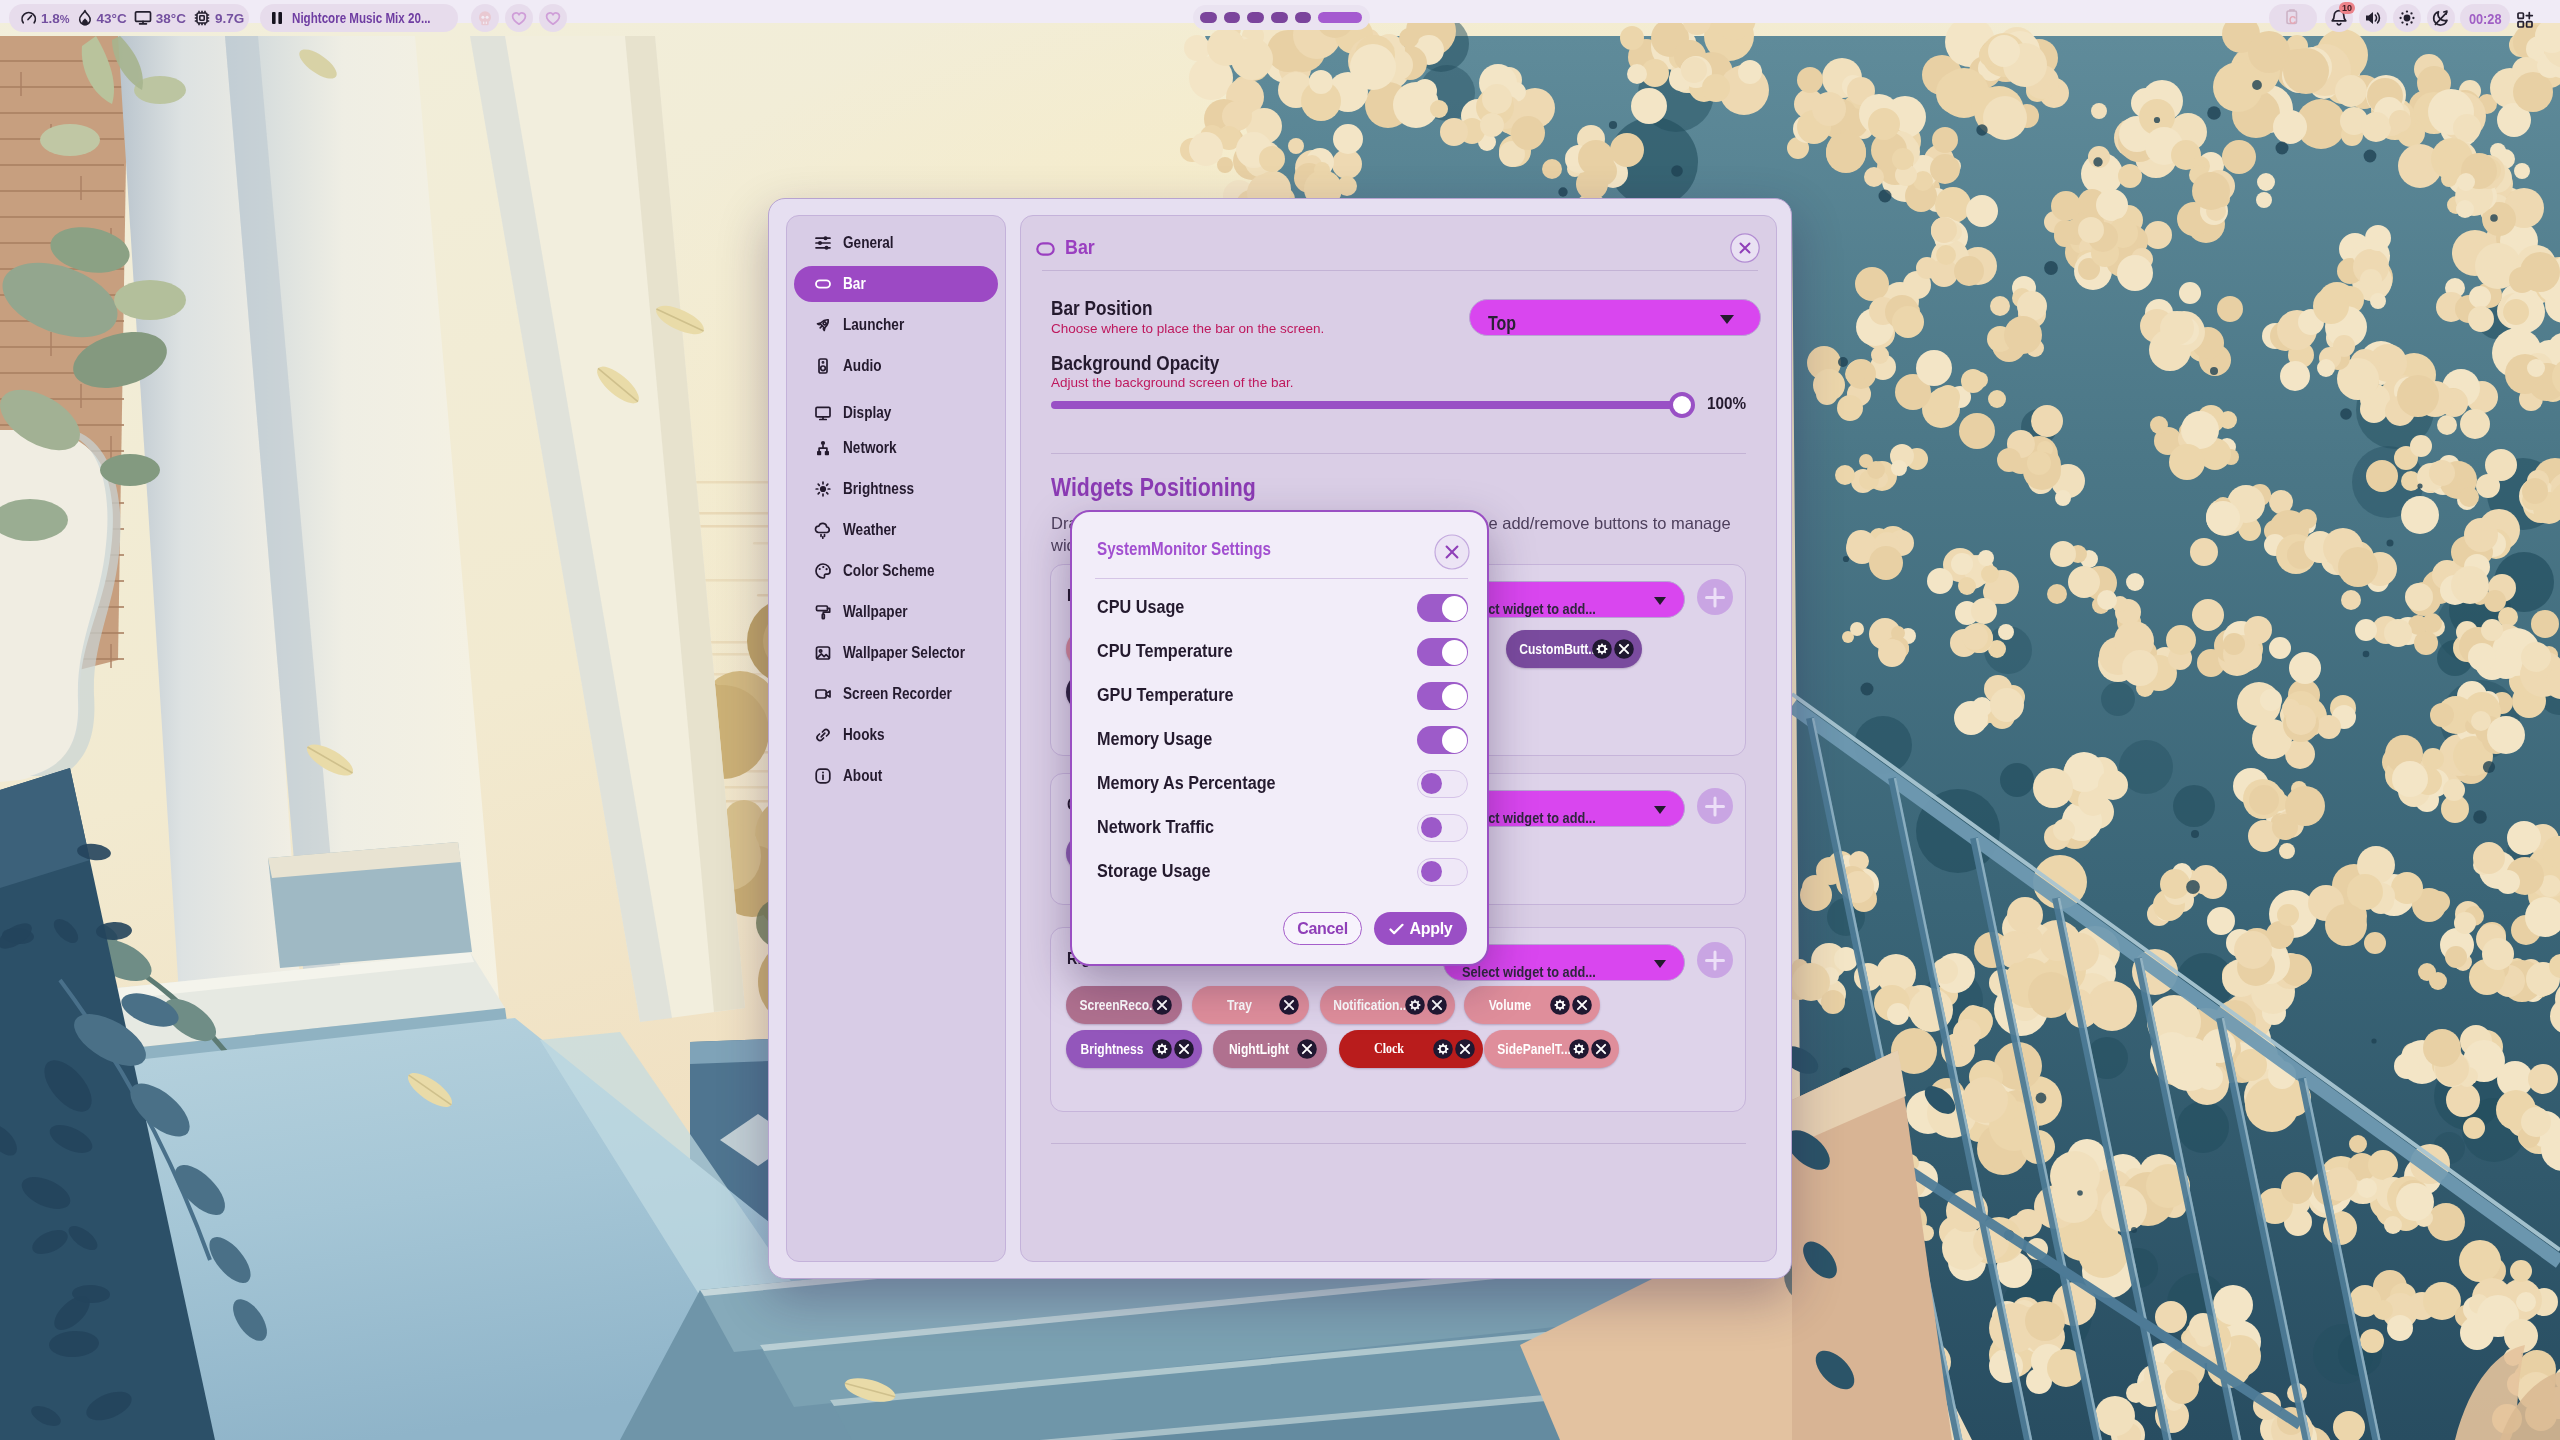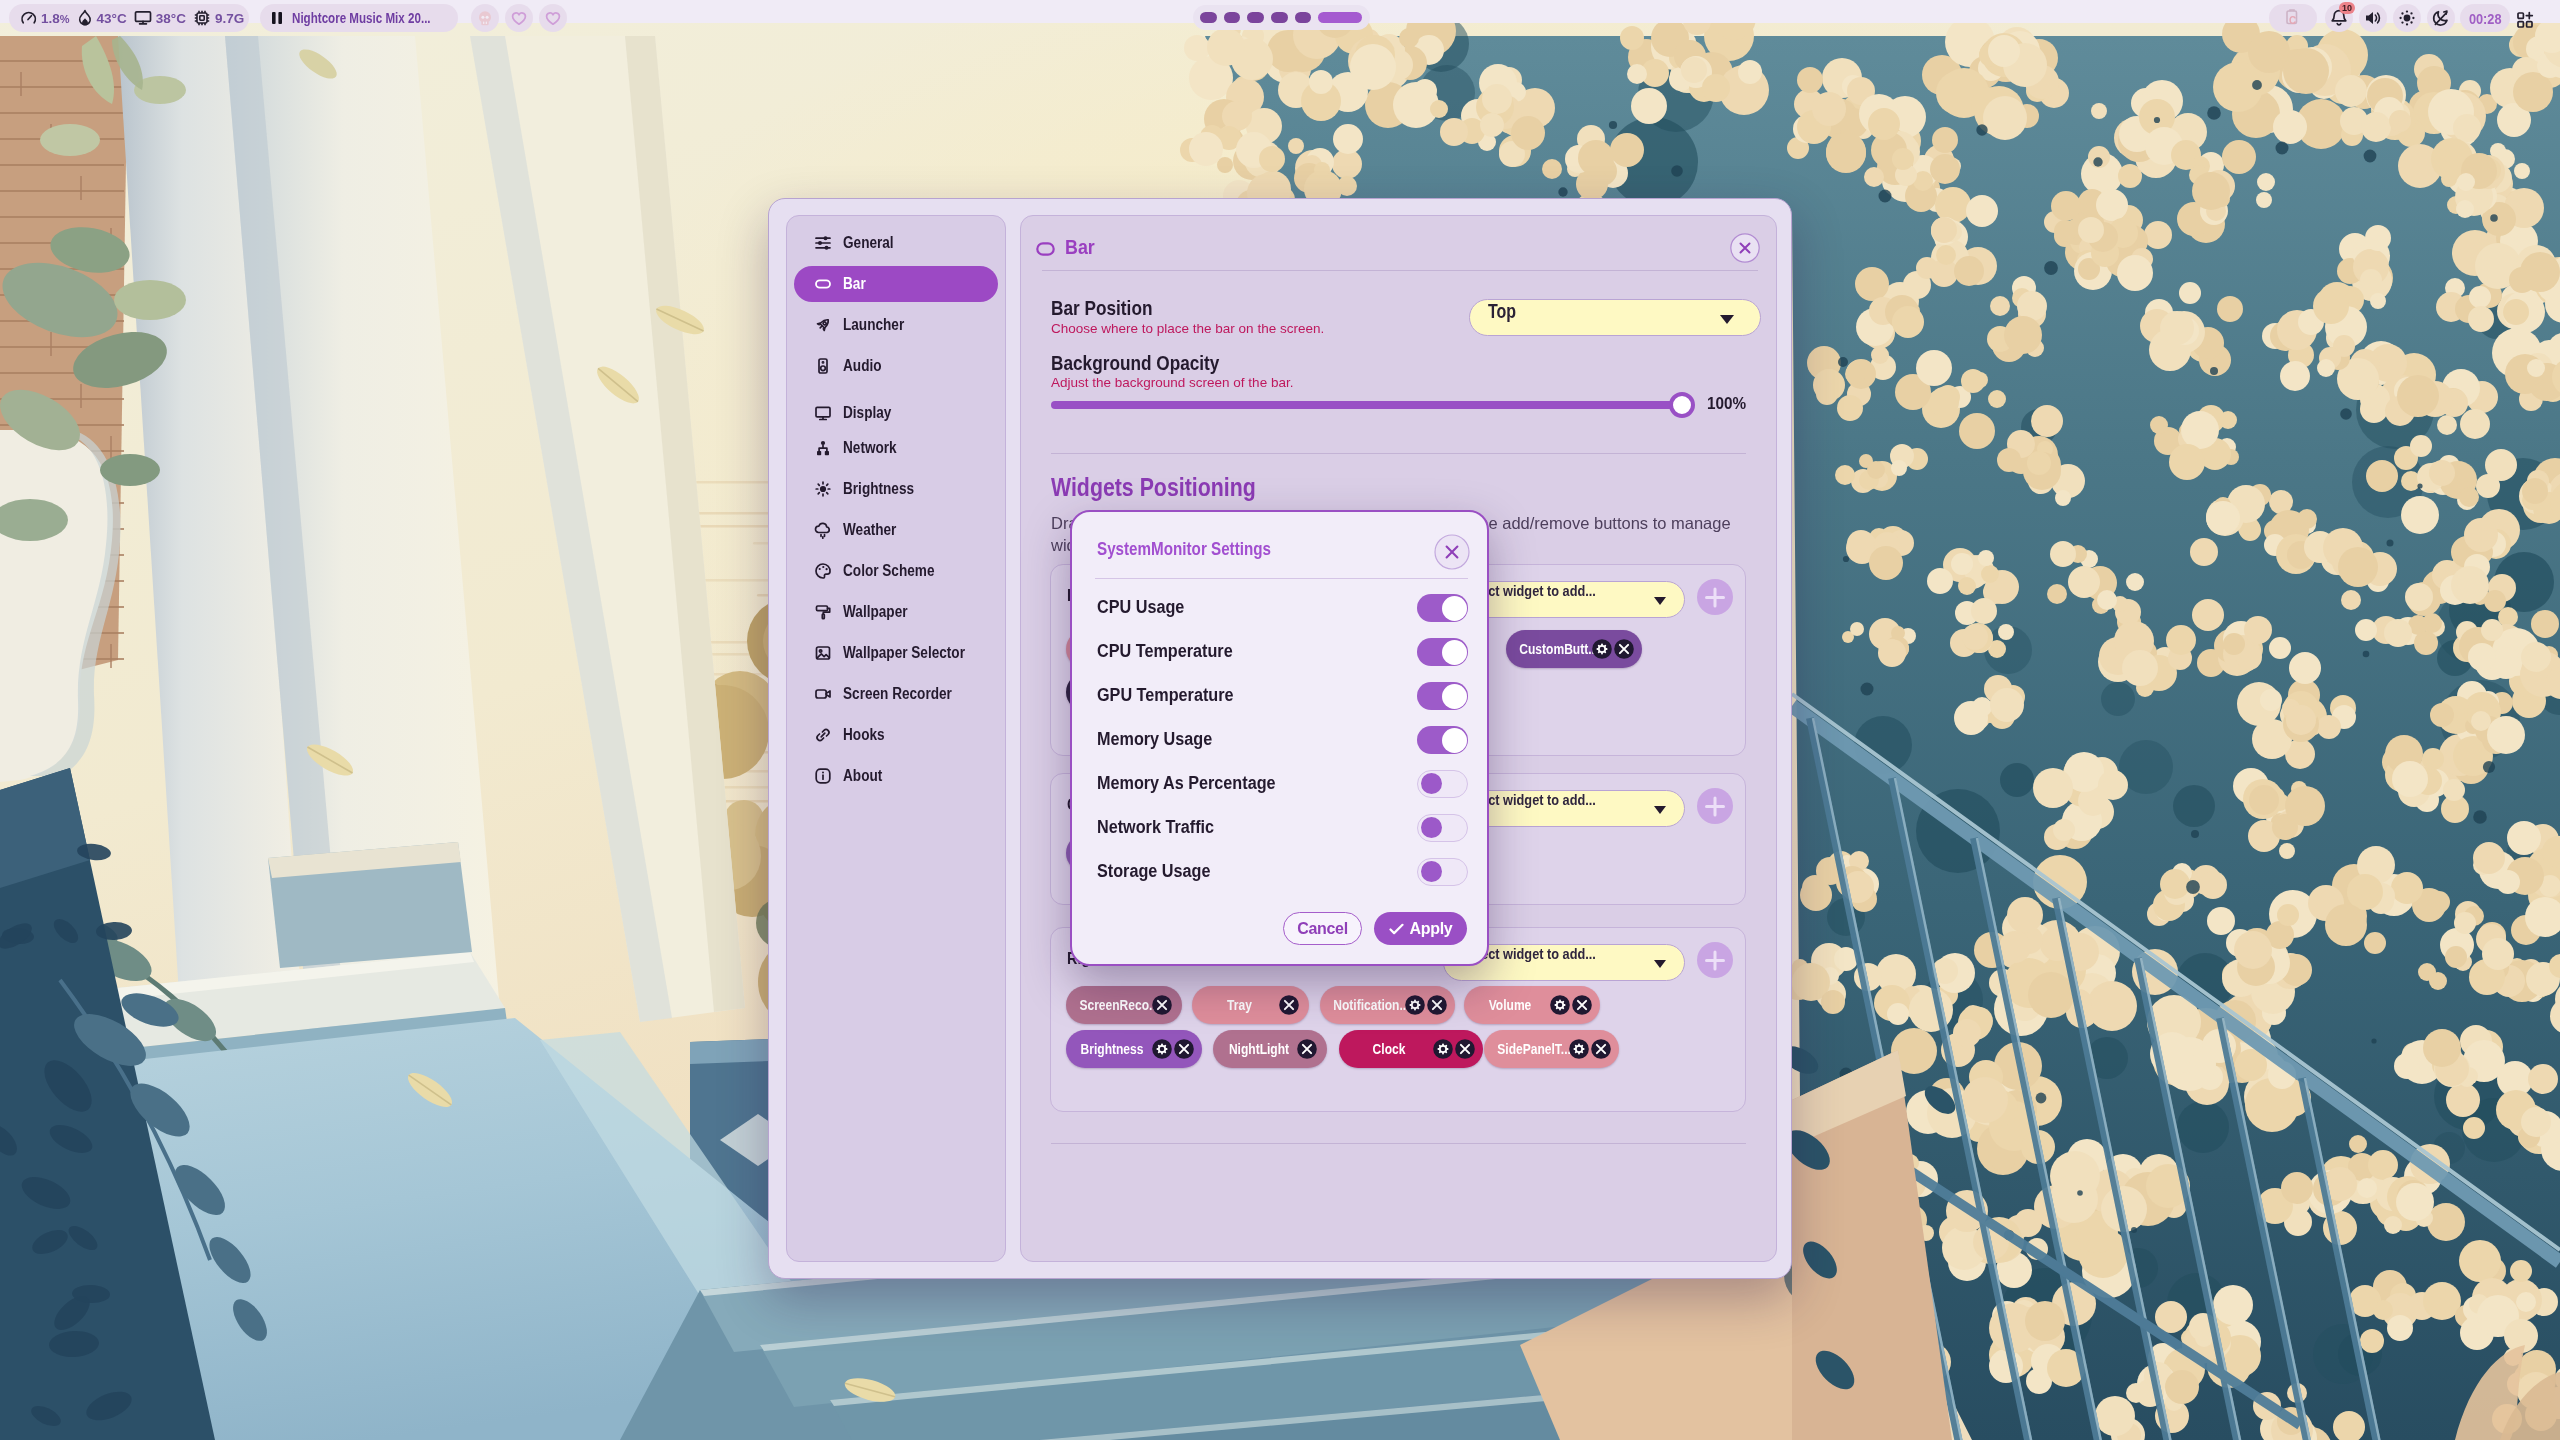--- a/index.html
+++ b/index.html
@@ -25,21 +25,21 @@
 .sblab{font-size:16px;font-weight:bold;color:#241a2e;margin-left:10px;white-space:nowrap;display:inline-block;transform:scaleX(0.85);transform-origin:0 50%}
 #mainp{position:absolute;left:251px;top:16px;width:757px;height:1047px;background:#dacee6;border:1px solid #c4b2da;border-radius:13px}
 .hbaric{position:absolute;left:15px;top:26px}
 .htitle{position:absolute;left:44px;top:19px;font-size:21px;font-weight:bold;color:#9a3fc0;transform:scaleX(0.85);transform-origin:0 50%}
 .hclose{position:absolute;left:709px;top:17px}
 .hdiv{position:absolute;left:21px;width:716px;height:1px;background:#c3b3d5}
 .hdiv2{position:absolute;left:30px;width:695px;height:1px;background:#c3b3d5}
 .h2{position:absolute;left:30px;font-size:21px;font-weight:bold;color:#241a2e;transform:scaleX(0.82);transform-origin:0 50%}
 .sub{position:absolute;left:30px;font-size:13.5px;color:#be185d;line-height:20px}
 .desc{position:absolute;left:30px;font-size:16.5px;color:#4d3f5c;line-height:22px}
-.ddl{position:absolute;height:37px;background:#fef9c3;border:1.5px solid #b9a4d4;border-radius:18.5px;display:flex;align-items:flex-start}
+.ddl{position:absolute;height:37px;background:#d946ef;border:1.5px solid #b9a4d4;border-radius:18.5px;display:flex;align-items:flex-end}
 .ddl span{font-size:15px;font-weight:bold;color:#2a2135;margin-left:18px;white-space:nowrap;display:inline-block;transform:scaleX(0.85);transform-origin:0 50%}
 .ddl.big span{font-size:20px;transform:scaleX(0.8)}
 .dar{position:absolute;right:26px;top:15px;width:0;height:0;border-left:7px solid transparent;border-right:7px solid transparent;border-top:9px solid #241a2e}
 .slider{position:absolute;left:30px;top:185px;width:641px;height:8px;border-radius:4px;background:#9950c5}
 .sknob{position:absolute;right:-3px;top:-9px;width:26px;height:26px;border-radius:50%;background:#fff;border:4.5px solid #9950c5}
 .spct{position:absolute;left:686px;top:178px;font-size:17px;font-weight:bold;color:#241a2e;transform:scaleX(0.9);transform-origin:0 50%}
 .wph{position:absolute;left:30px;top:256px;font-size:26px;font-weight:bold;color:#8b3bb4;transform:scaleX(0.82);transform-origin:0 50%}
 .card{position:absolute;left:29px;width:696px;background:#ded3ea;border:1px solid #c6b4da;border-radius:13px}
 .clab{position:absolute;left:16px;font-size:17px;font-weight:bold;color:#241a2e;transform:scaleX(0.85);transform-origin:0 50%;white-space:nowrap}
 .card .ddl{height:37px}
@@ -2329,21 +2329,21 @@
         </div>
         <div class="chip" style="left:162px;top:102px;width:114px;background:#b0718f;">
           <span class="chiplab" style="left:8px;right:30px;color:#fff">NightLight</span>
           <svg width="22" height="22" viewBox="0 0 22 22" style="position:absolute;right:9px;top:8px">
             <g transform="translate(11 11)">
               <circle r="9.8" fill="#201831"></circle>
               <path d="M-4.1160000000000005 -4.1160000000000005 L4.1160000000000005 4.1160000000000005 M4.1160000000000005 -4.1160000000000005 L-4.1160000000000005 4.1160000000000005" stroke="#fff" stroke-width="2" stroke-linecap="round"></path>
             </g>
           </svg>
         </div>
-        <div class="chip" style="left:288px;top:102px;width:144px;background:#be185d;">
+        <div class="chip" style="left:288px;top:102px;width:144px;background:#b91c1c;font-family:Liberation Serif, serif;">
           <span class="chiplab" style="left:8px;right:52px;color:#fff">Clock</span>
           <svg width="44" height="22" viewBox="0 0 44 22" style="position:absolute;right:7px;top:8px">
             <g transform="translate(11 11)">
               <circle r="9.8" fill="#201831"></circle>
               <g transform="scale(1.032)">
                 <rect x="-0.85" y="-5.3" width="1.7" height="2.6" rx="0.7" transform="rotate(0)" fill="#fff"></rect>
                 <rect x="-0.85" y="-5.3" width="1.7" height="2.6" rx="0.7" transform="rotate(45)" fill="#fff"></rect>
                 <rect x="-0.85" y="-5.3" width="1.7" height="2.6" rx="0.7" transform="rotate(90)" fill="#fff"></rect>
                 <rect x="-0.85" y="-5.3" width="1.7" height="2.6" rx="0.7" transform="rotate(135)" fill="#fff"></rect>
                 <rect x="-0.85" y="-5.3" width="1.7" height="2.6" rx="0.7" transform="rotate(180)" fill="#fff"></rect>

